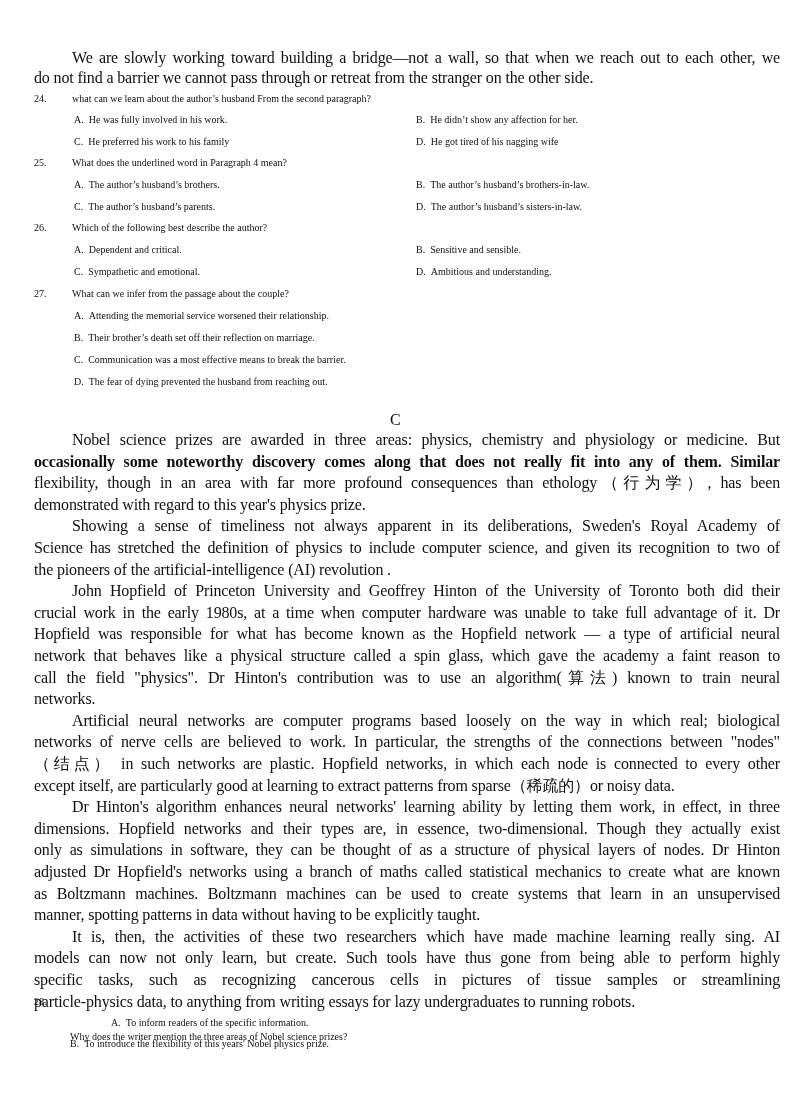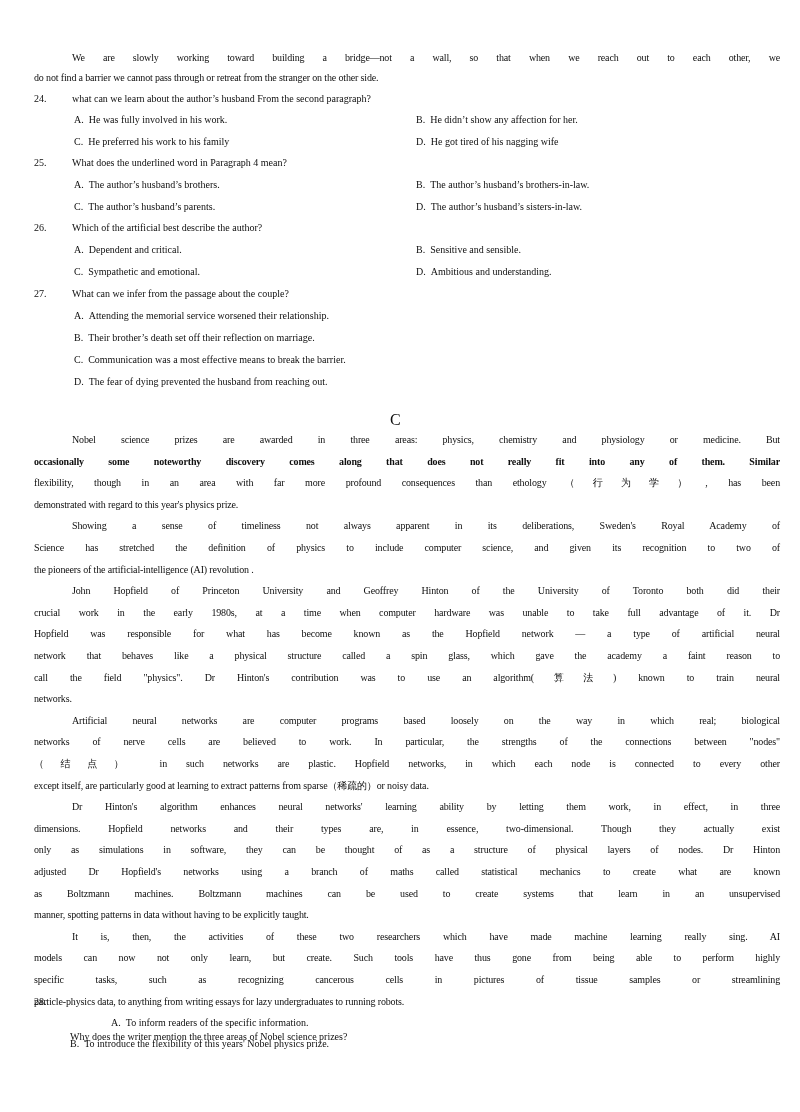--- a/index.html
+++ b/index.html
@@ -7,21 +7,21 @@
     width: 800px; height: 1112px; overflow: hidden; position: relative;
     font-family: "Liberation Serif", "DejaVu Serif", serif;
     color: #141414;
   }
   .page {
     position: absolute; left: 0; top: 0; width: 800px; height: 1112px;
     filter: contrast(1.05);
   }
   .line {
     position: absolute; white-space: nowrap;
-    font-size: 10px; line-height: 20px; letter-spacing: -0.15px;
+    font-size: 16px; line-height: 20px; letter-spacing: -0.15px;
     transform-origin: left top;
   }
   .just { text-align: justify; text-align-last: justify; white-space: normal; }
   .qnum { position: absolute; font-size: 10px; line-height: 20px; }
   .opt { position: absolute; font-size: 10px; line-height: 20px; white-space: nowrap; }
   .section-letter {
     position: absolute; left: 390px; top: 410px; font-size: 16px; line-height: 20px;
   }
 </style>
 </head>
@@ -47,21 +47,21 @@
     <span class="qnum" style="left:34px; top:153px;">25.</span>
     <span class="opt" style="left:72px; top:153px;">What does the underlined word in Paragraph 4 mean?</span>
     <div class="opt" style="left:74px; top:175px;"><span>A.</span>&nbsp;&nbsp;<span>The author’s husband’s brothers.</span></div>
     <div class="opt" style="left:416px; top:175px;"><span>B.</span>&nbsp;&nbsp;<span>The author’s husband’s brothers-in-law.</span></div>
     <div class="opt" style="left:74px; top:197px;"><span>C.</span>&nbsp;&nbsp;<span>The author’s husband’s parents.</span></div>
     <div class="opt" style="left:416px; top:197px;"><span>D.</span>&nbsp;&nbsp;<span>The author’s husband’s sisters-in-law.</span></div>
   </div>
 
   <div>
     <span class="qnum" style="left:34px; top:218px;">26.</span>
-    <span class="opt" style="left:72px; top:218px;">Which of the artificial best describe the author?</span>
+    <span class="opt" style="left:72px; top:218px;">Which of the following best describe the author?</span>
     <div class="opt" style="left:74px; top:240px;"><span>A.</span>&nbsp;&nbsp;<span>Dependent and critical.</span></div>
     <div class="opt" style="left:416px; top:240px;"><span>B.</span>&nbsp;&nbsp;<span>Sensitive and sensible.</span></div>
     <div class="opt" style="left:74px; top:262px;"><span>C.</span>&nbsp;&nbsp;<span>Sympathetic and emotional.</span></div>
     <div class="opt" style="left:416px; top:262px;"><span>D.</span>&nbsp;&nbsp;<span>Ambitious and understanding.</span></div>
   </div>
 
   <div>
     <span class="qnum" style="left:34px; top:284px;">27.</span>
     <span class="opt" style="left:72px; top:284px;">What can we infer from the passage about the couple?</span>
     <div class="opt" style="left:74px; top:306px;"><span>A.</span>&nbsp;&nbsp;<span>Attending the memorial service worsened their relationship.</span></div>

